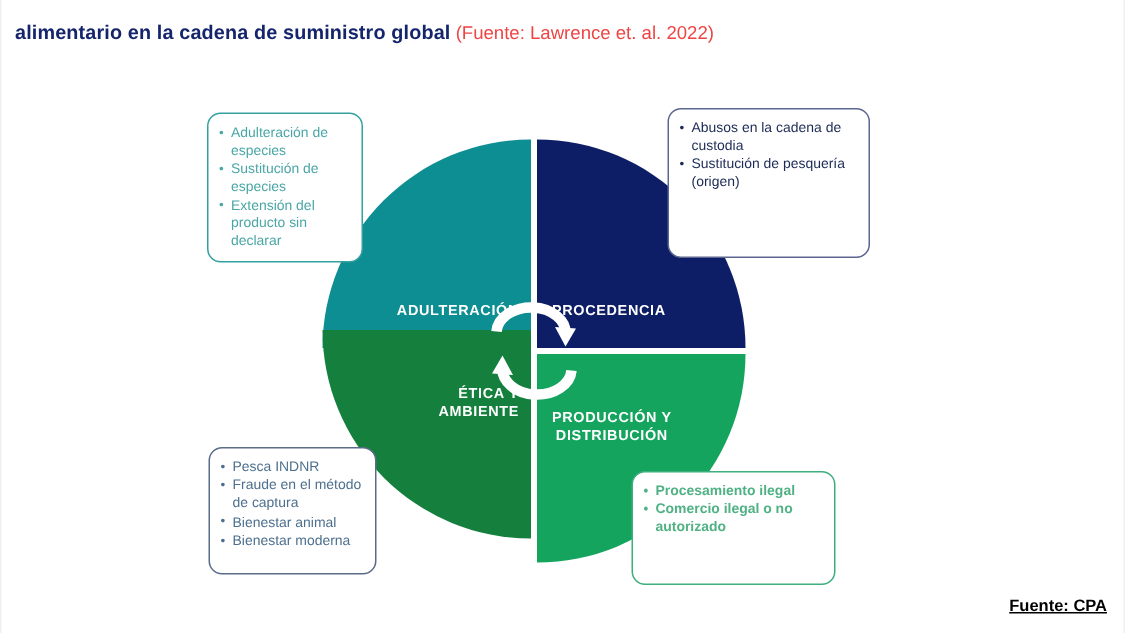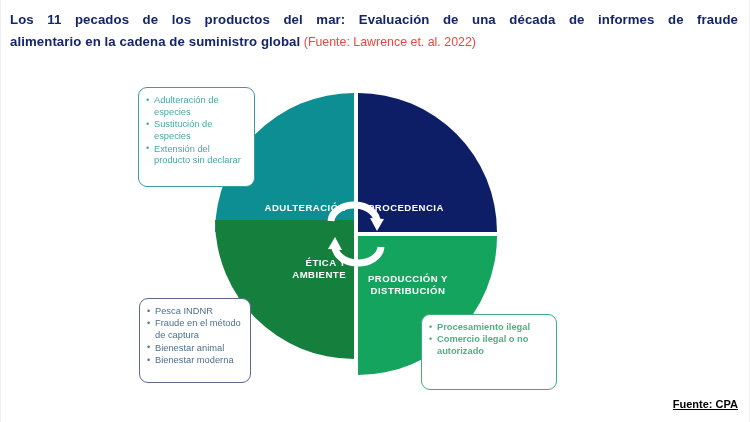--- a/index.html
+++ b/index.html
@@ -133,22 +133,22 @@
   }
   .callout li::before {
     content: "\2022";
     position: absolute;
     left: 0;
     top: -0.5px;
     font-size: 9px;
   }
 
   #box-tl {
-    left: 138px; top: 25px;
-    width: 117px; height: 100px;
+    left: 138px; top: 13px;
+    width: 104px; height: 100px;
     border-color: #35a0a0;
   }
   #box-tl li { color: #4aa6a6; }
 
   #box-tr {
     left: 445px; top: 10px;
     width: 135px; height: 100px;
     border-color: #5c6790;
   }
   #box-tr li { color: #1b2a54; }
@@ -190,21 +190,20 @@
   #slide-edge-left { left: 0; }
   #slide-edge-right { right: 0; }
 </style>
 </head>
 <body>
 
 <div id="slide-edge-left"></div>
 <div id="slide-edge-right"></div>
 
 <div id="title-block">
-  <span id="title-line1" class="title-main">Los 11 pecados de los productos del mar:  Evaluación de una década de informes de fraude</span>
   <span id="title-line2"><span class="title-main">alimentario en la cadena de suministro global</span><span class="title-source"> (Fuente: Lawrence et. al. 2022)</span></span>
 </div>
 
 <div id="diagram">
 
   <div id="wheel">
     <div class="quad quad-tl">
       <div class="quad-label lbl-tl">ADULTERACIÓN</div>
     </div>
     <div class="quad quad-tr">
@@ -230,20 +229,26 @@
   </div>
 
   <div id="box-tl" class="callout">
     <ul>
       <li>Adulteración de especies</li>
       <li>Sustitución de especies</li>
       <li>Extensión del producto sin declarar</li>
     </ul>
   </div>
 
+  <div id="box-tr" class="callout">
+    <ul>
+      <li>Abusos en la cadena de custodia</li>
+      <li>Sustitución de pesquería (origen)</li>
+    </ul>
+  </div>
 
   <div id="box-bl" class="callout">
     <ul>
       <li>Pesca INDNR</li>
       <li>Fraude en el método de captura</li>
       <li>Bienestar animal</li>
       <li>Bienestar moderna</li>
     </ul>
   </div>
 

